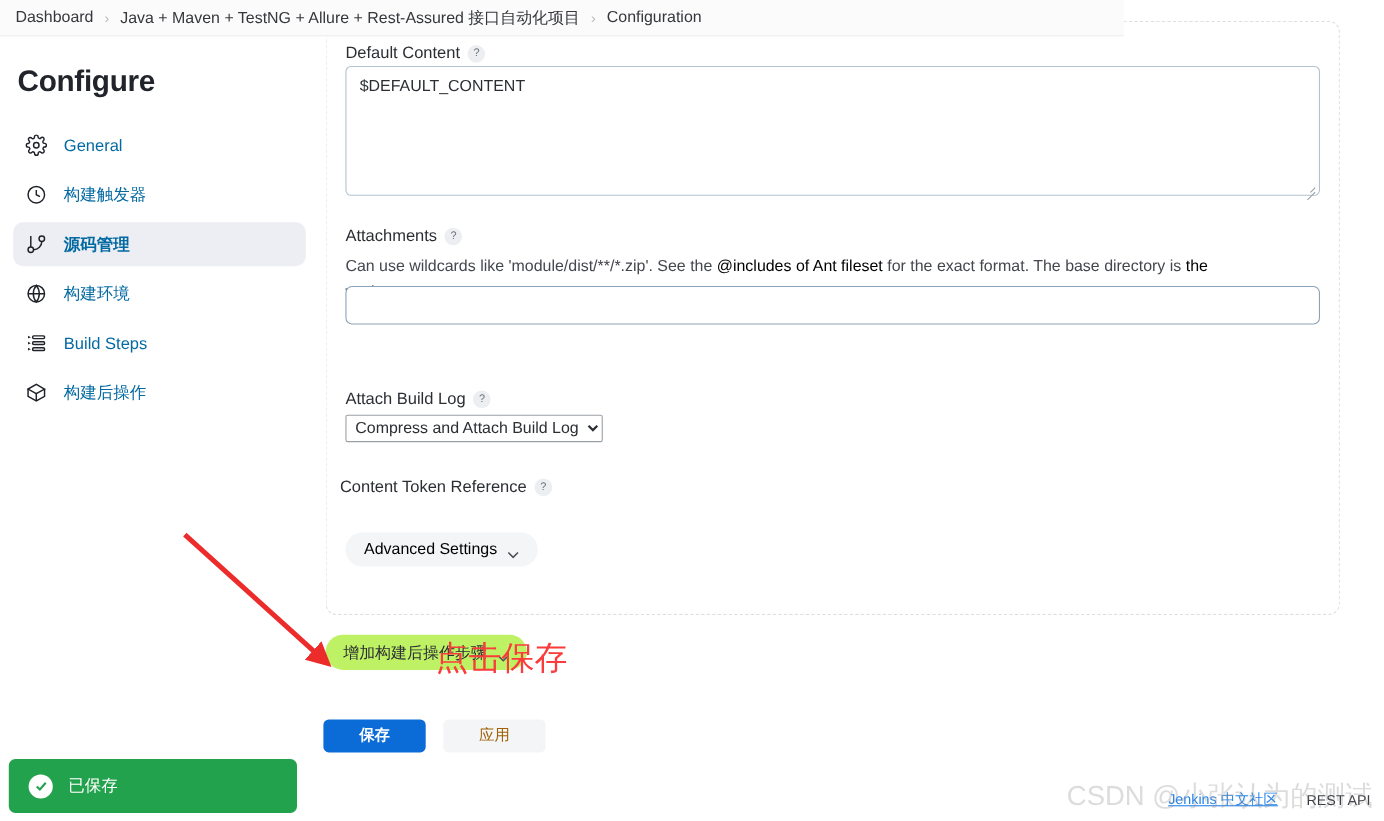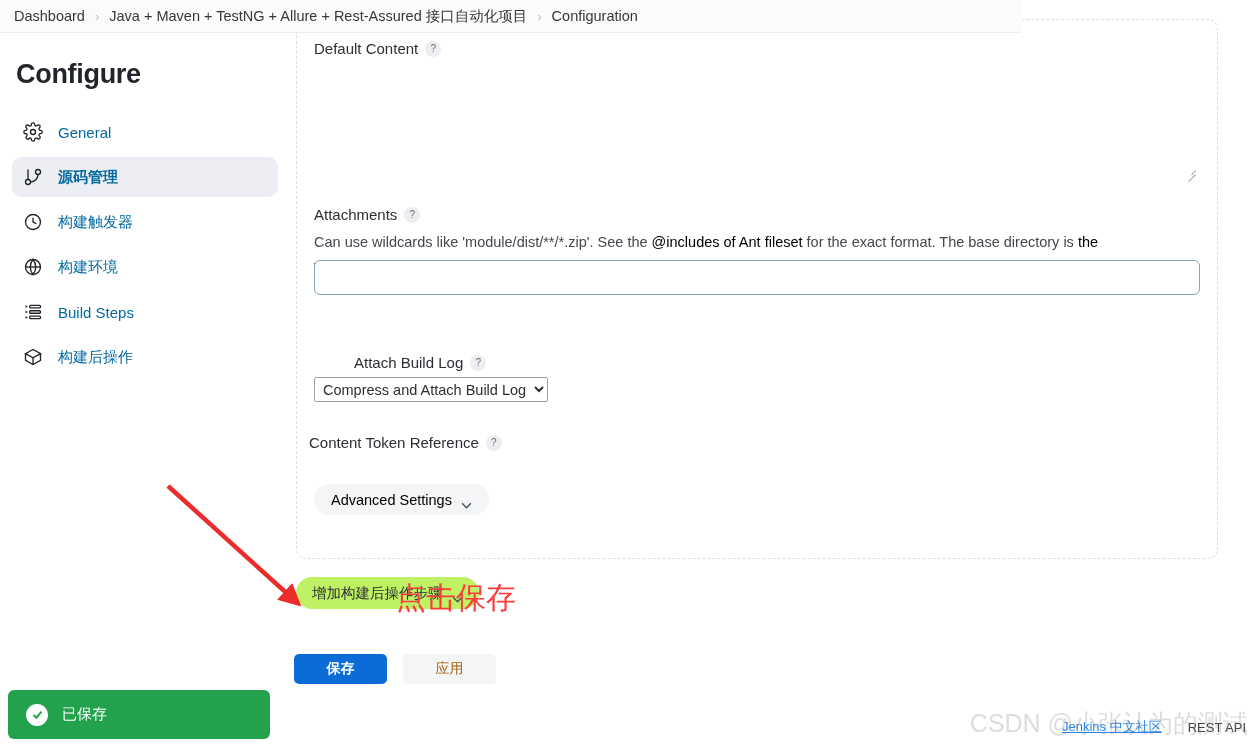--- a/index.html
+++ b/index.html
@@ -114,21 +114,21 @@
     width:886px; height:35px;
     border:1px solid #8ba3b8;
     border-radius:6px;
     font-family:"Liberation Sans", sans-serif;
     font-size:14.5px;
     padding:0 12px;
     outline:none;
     background:#fff;
   }
 
-  #label-attach-build-log { position:absolute; left:17px; top:334px;margin-left:40px; }
+  #label-attach-build-log { position:absolute; left:17px; top:334px; }
   #attach-build-log-select {
     position:absolute; left:17px; top:357px;
     height:25px;
     border:1px solid #9ba0a7;
     border-radius:2px;
     background:#fff;
     font-family:"Liberation Sans", sans-serif;
     font-size:14.5px;
     color:#2b2e33;
     padding:0 4px;
@@ -232,40 +232,40 @@
   <div class="side-item">
     <span class="side-icon">
       <svg viewBox="0 0 24 24">
           <circle cx="12" cy="12" r="3"></circle>
           <path d="M19.4 15a1.6 1.6 0 0 0 .3 1.8l.1.1a2 2 0 1 1-2.8 2.8l-.1-.1a1.6 1.6 0 0 0-1.8-.3 1.6 1.6 0 0 0-1 1.5V21a2 2 0 1 1-4 0v-.1a1.6 1.6 0 0 0-1-1.5 1.6 1.6 0 0 0-1.8.3l-.1.1a2 2 0 1 1-2.8-2.8l.1-.1a1.6 1.6 0 0 0 .3-1.8 1.6 1.6 0 0 0-1.5-1H3a2 2 0 1 1 0-4h.1a1.6 1.6 0 0 0 1.5-1 1.6 1.6 0 0 0-.3-1.8l-.1-.1a2 2 0 1 1 2.8-2.8l.1.1a1.6 1.6 0 0 0 1.8.3H9a1.6 1.6 0 0 0 1-1.5V3a2 2 0 1 1 4 0v.1a1.6 1.6 0 0 0 1 1.5 1.6 1.6 0 0 0 1.8-.3l.1-.1a2 2 0 1 1 2.8 2.8l-.1.1a1.6 1.6 0 0 0-.3 1.8V9a1.6 1.6 0 0 0 1.5 1H21a2 2 0 1 1 0 4h-.1a1.6 1.6 0 0 0-1.5 1z"></path>
         </svg>
     </span>
     <span>General</span>
   </div>
 
+  <div class="side-item">
+    <span class="side-icon">
+      <svg viewBox="0 0 24 24">
+          <circle cx="12" cy="12" r="9"></circle>
+          <polyline points="12 7 12 12 16 14"></polyline>
+        </svg>
+    </span>
+    <span>构建触发器</span>
+  </div>
+
   <div class="side-item active">
     <span class="side-icon">
       <svg viewBox="0 0 24 24">
           <line x1="6" y1="3" x2="6" y2="15"></line>
           <circle cx="18" cy="6" r="3"></circle>
           <circle cx="6" cy="18" r="3"></circle>
           <path d="M18 9a9 9 0 0 1-9 9"></path>
         </svg>
     </span>
     <span>源码管理</span>
-  </div>
-
-  <div class="side-item">
-    <span class="side-icon">
-      <svg viewBox="0 0 24 24">
-          <circle cx="12" cy="12" r="9"></circle>
-          <polyline points="12 7 12 12 16 14"></polyline>
-        </svg>
-    </span>
-    <span>构建触发器</span>
   </div>
 
   <div class="side-item">
     <span class="side-icon">
       <svg viewBox="0 0 24 24">
           <circle cx="12" cy="12" r="9"></circle>
           <line x1="3" y1="12" x2="21" y2="12"></line>
           <path d="M12 3a14 14 0 0 1 0 18 14 14 0 0 1 0-18z"></path>
         </svg>
     </span>
@@ -300,20 +300,21 @@
 
 <div id="main">
 
   <div id="config-card">
 
     <div class="field-label" id="label-default-content">
       <span>Default Content</span>
       <span class="help-badge">?</span>
     </div>
 
+    <textarea id="default-content-textarea" style="">$DEFAULT_CONTENT</textarea>
     <div class="resize-grip">
         <span></span>
         <span></span>
       </div>
 
     <div class="field-label" id="label-attachments">
       <span>Attachments</span>
       <span class="help-badge">?</span>
     </div>
 

